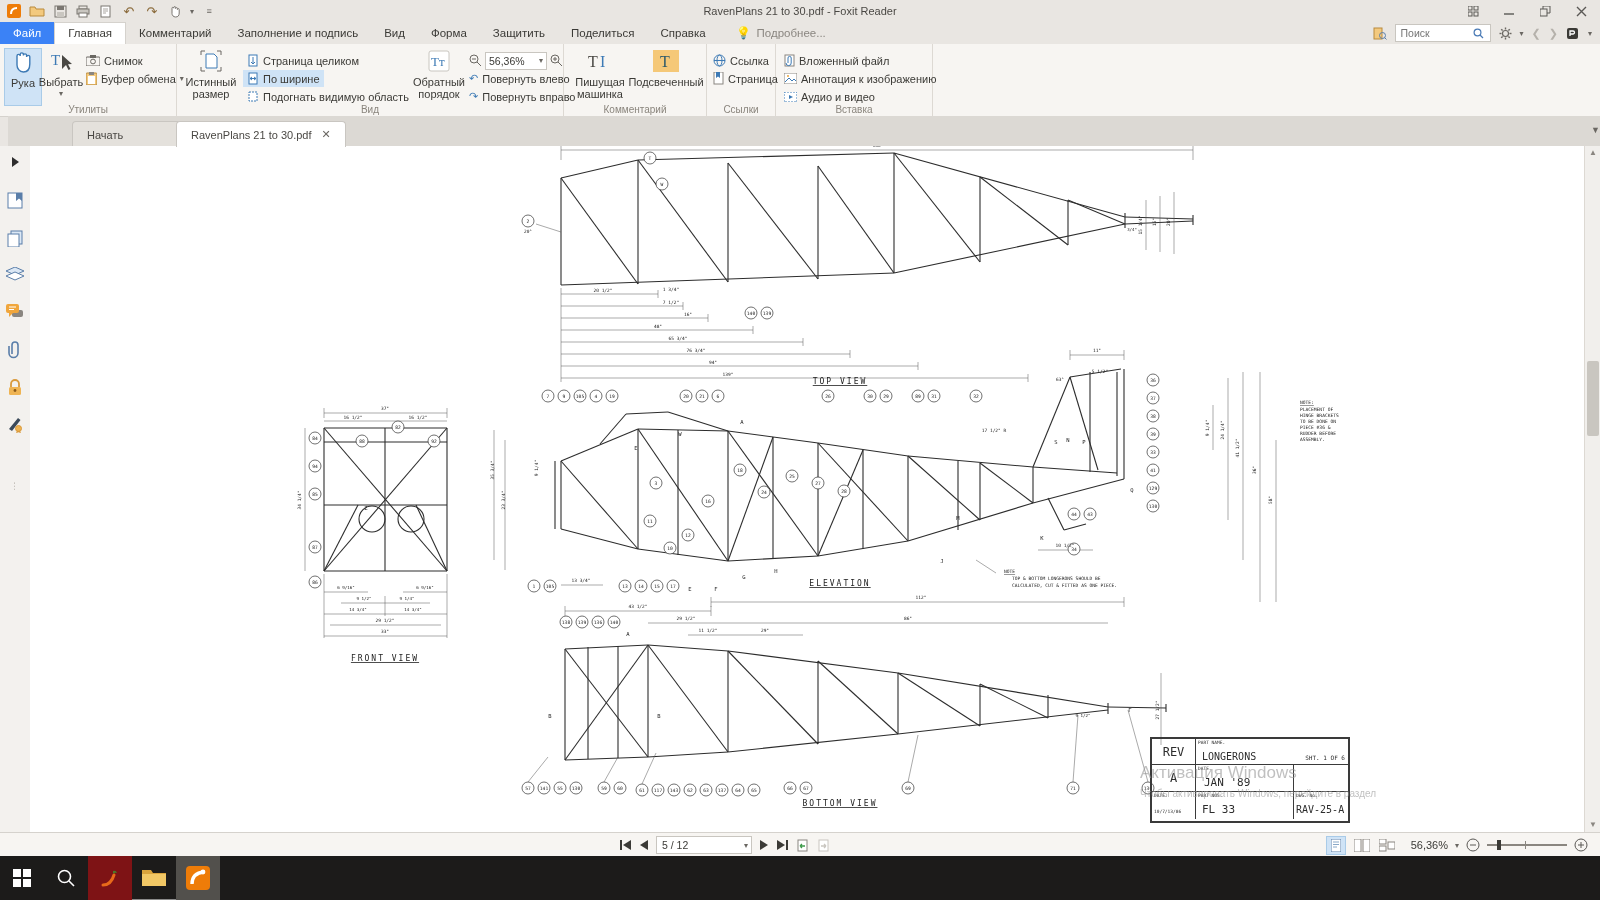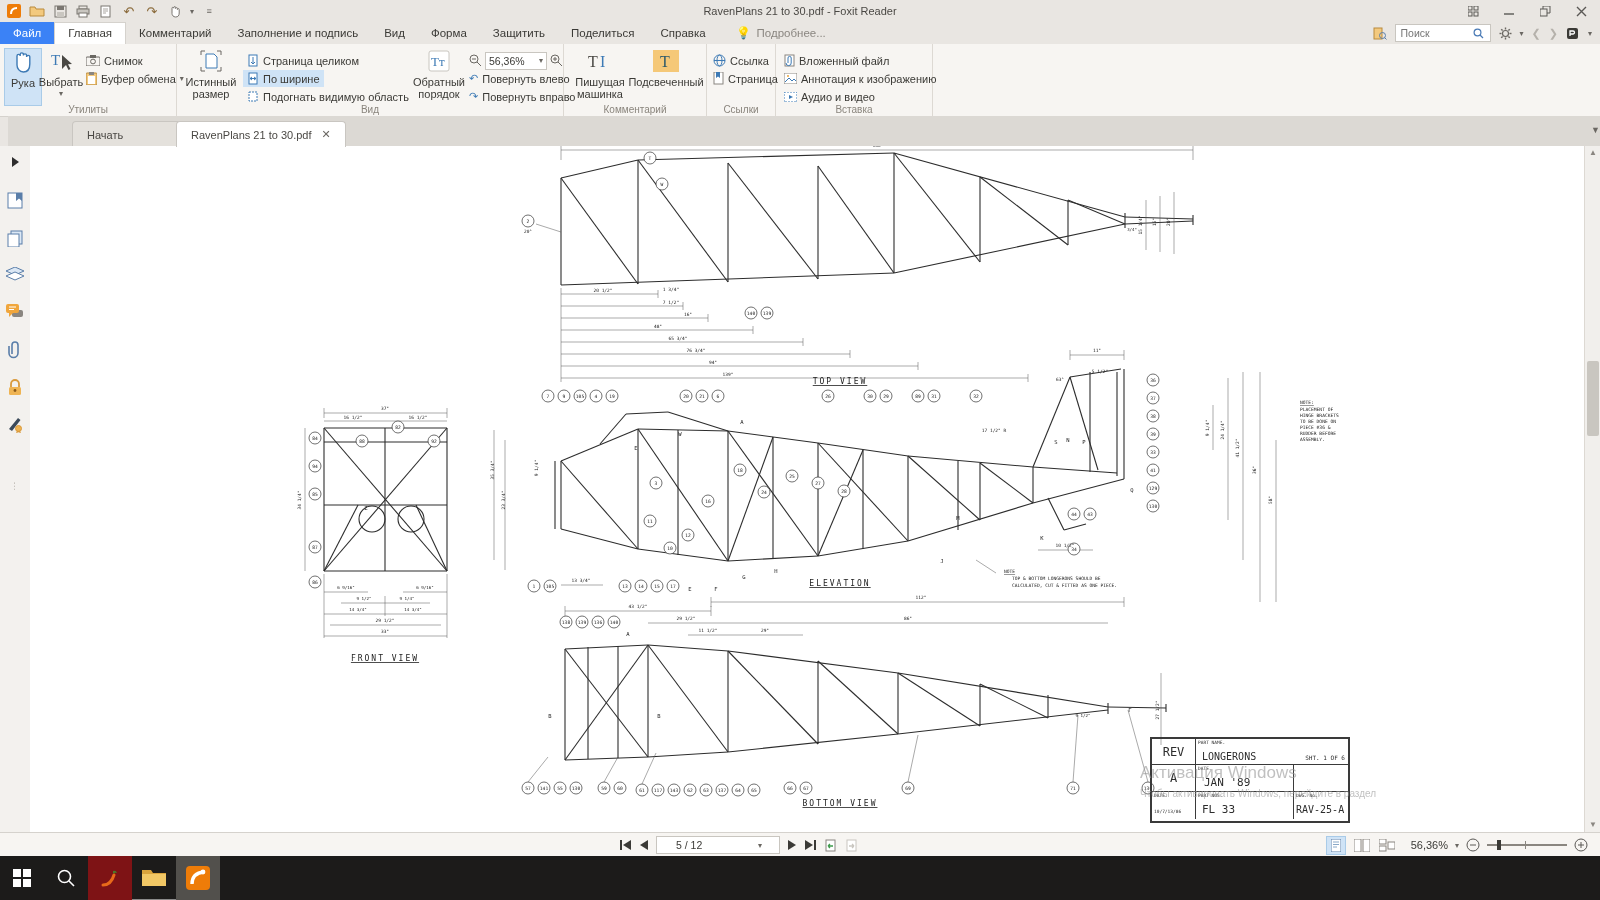--- a/index.html
+++ b/index.html
@@ -57,21 +57,21 @@
   .tbc{border-right:1px solid #3a3a3a;box-sizing:border-box;padding:1px 2px;}
   .tbc:last-child{border-right:none;}
   .tbhead{font-size:4.5px;display:block;}
   
   #watermark{left:1140px;top:763px;width:410px;color:#9a9a9a;opacity:.62;pointer-events:none;z-index:5;}
   #watermark .w1{font-size:17px;}
   #watermark .w2{font-size:10px;margin-top:5px;width:300px;white-space:nowrap;overflow:hidden;}
   
   #statusbar{left:0;top:832px;width:1600px;height:24px;background:#f7f5f2;border-top:1px solid #d5d2cd;}
   #nav-center{position:absolute;left:620px;top:0;height:24px;display:flex;align-items:center;gap:8px;}
-  #pagebox{width:88px;height:16px;background:#fff;border:1px solid #c9c6c0;display:flex;align-items:center;justify-content:space-between;padding:0 17px;}
+  #pagebox{width:88px;height:16px;background:#fff;border:1px solid #c9c6c0;display:flex;align-items:center;justify-content:space-between;padding:0 3px;}
   #pagebox input{border:none;outline:none;width:64px;font-size:10.5px;color:#3b3a36;background:transparent;font-family:inherit;}
   #zoom-right{position:absolute;right:12px;top:0;height:24px;display:flex;align-items:center;gap:7px;font-size:11px;color:#3b3a36;}
   .lay-ic{width:18px;height:17px;display:flex;align-items:center;justify-content:center;}
   .lay-ic.hl{background:#cfe3f6;border:1px solid #a9cbe8;}
   .sldtrack{width:80px;height:2px;background:#8a8680;position:relative;}
   .sldtick{position:absolute;left:38px;top:-3px;width:1px;height:8px;background:#8a8680;}
   .sldthumb{position:absolute;left:10px;top:-4px;width:4px;height:10px;background:#3b3a36;}
   
   #taskbar{left:0;top:856px;width:1600px;height:44px;background:#1c1b1a;display:flex;align-items:center;}
   .tbtn{width:44px;height:44px;display:flex;align-items:center;justify-content:center;}

